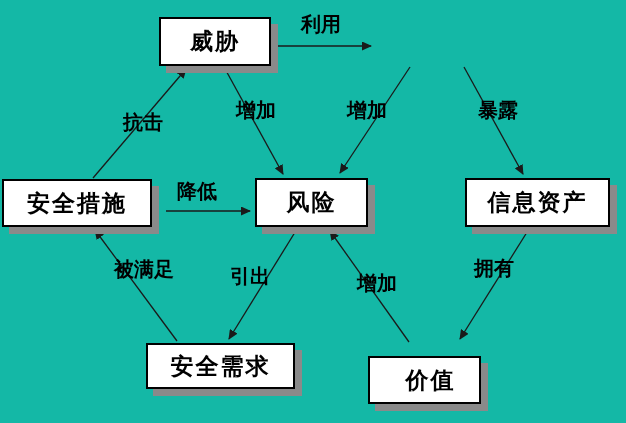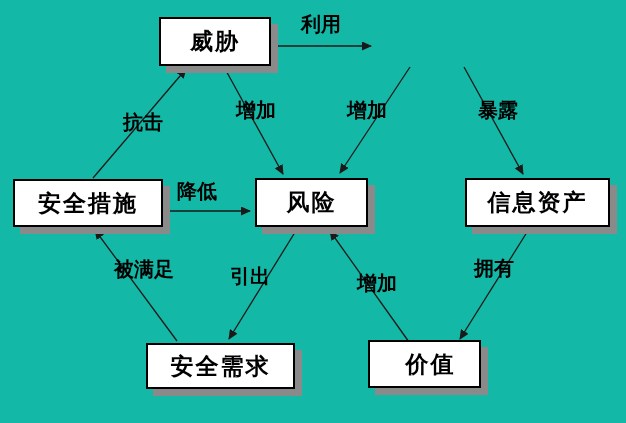--- a/index.html
+++ b/index.html
@@ -69,33 +69,33 @@
     <line x1="297" y1="229" x2="229" y2="339" stroke="#1a1a1a" stroke-width="1.3" marker-end="url(#ah)"></line>
 
     <line x1="409" y1="342" x2="330" y2="231" stroke="#1a1a1a" stroke-width="1.3" marker-end="url(#ah)"></line>
 
     <line x1="529" y1="229" x2="460" y2="339" stroke="#1a1a1a" stroke-width="1.3" marker-end="url(#ah)"></line>
   </svg>
 
   <div class="node" style="left:159px; top:17px;  width:112px; height:49px;">
     <span>威胁</span>
   </div>
-  <div class="node" style="left:13px;  top:179px; width:150px; height:48px;">
+  <div class="node" style="left:2px;  top:179px; width:150px; height:48px;">
     <span>安全措施</span>
   </div>
   <div class="node" style="left:255px; top:178px; width:113px; height:49px;">
     <span>风险</span>
   </div>
   <div class="node" style="left:465px; top:178px; width:145px; height:49px;">
     <span>信息资产</span>
   </div>
   <div class="node" style="left:123px; top:343px; width:149px; height:46px;margin-left:23px;">
     <span>安全需求</span>
   </div>
-  <div class="node" style="left:368px; top:340px; width:113px; height:48px;padding-left:12px;">
+  <div class="node" style="left:368px; top:356px; width:113px; height:48px;padding-left:12px;">
     <span>价值</span>
   </div>
 
   <div class="edge-label" style="left:321px; top:24px;">利用</div>
   <div class="edge-label" style="left:143px; top:122px;">抗击</div>
   <div class="edge-label" style="left:256px; top:110px;">增加</div>
   <div class="edge-label" style="left:367px; top:110px;">增加</div>
   <div class="edge-label" style="left:498px; top:110px;">暴露</div>
   <div class="edge-label" style="left:197px; top:191px;">降低</div>
   <div class="edge-label" style="left:144px; top:269px;">被满足</div>

